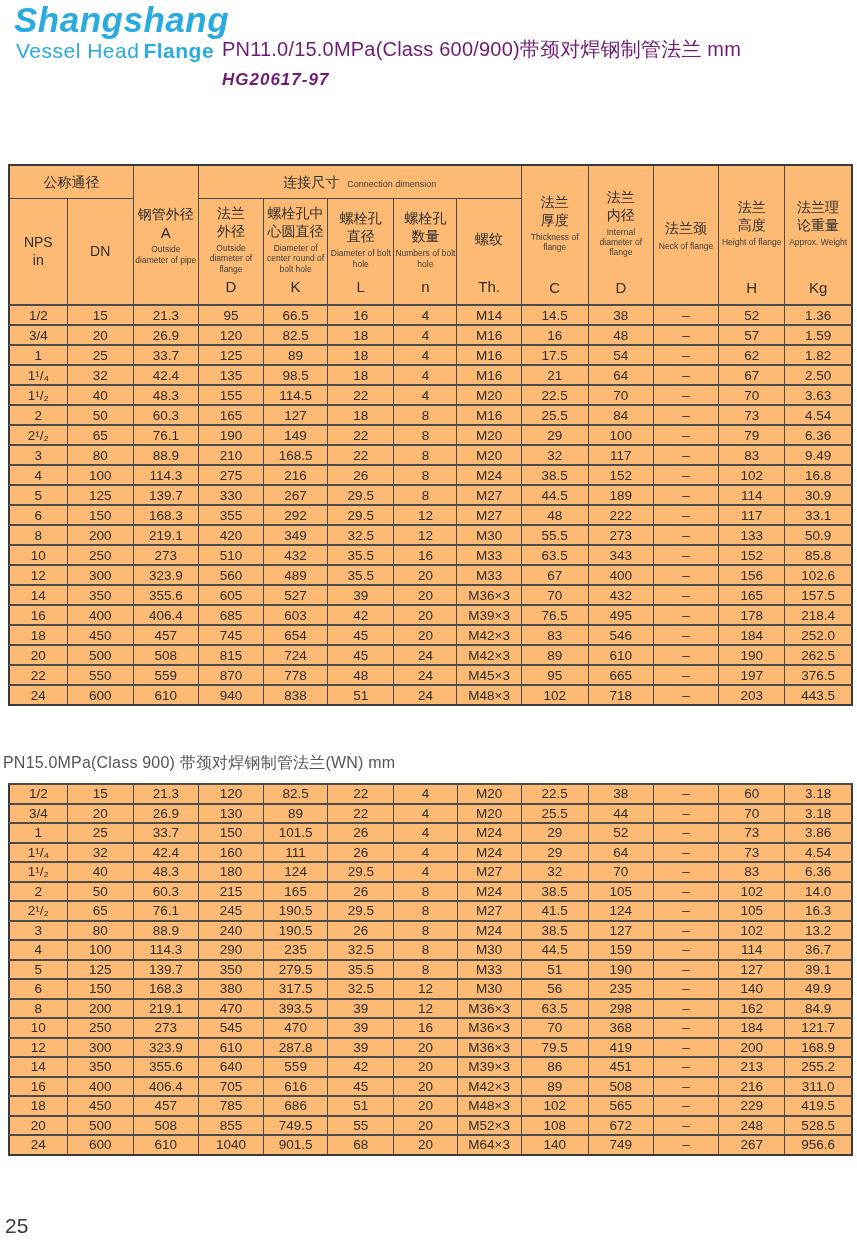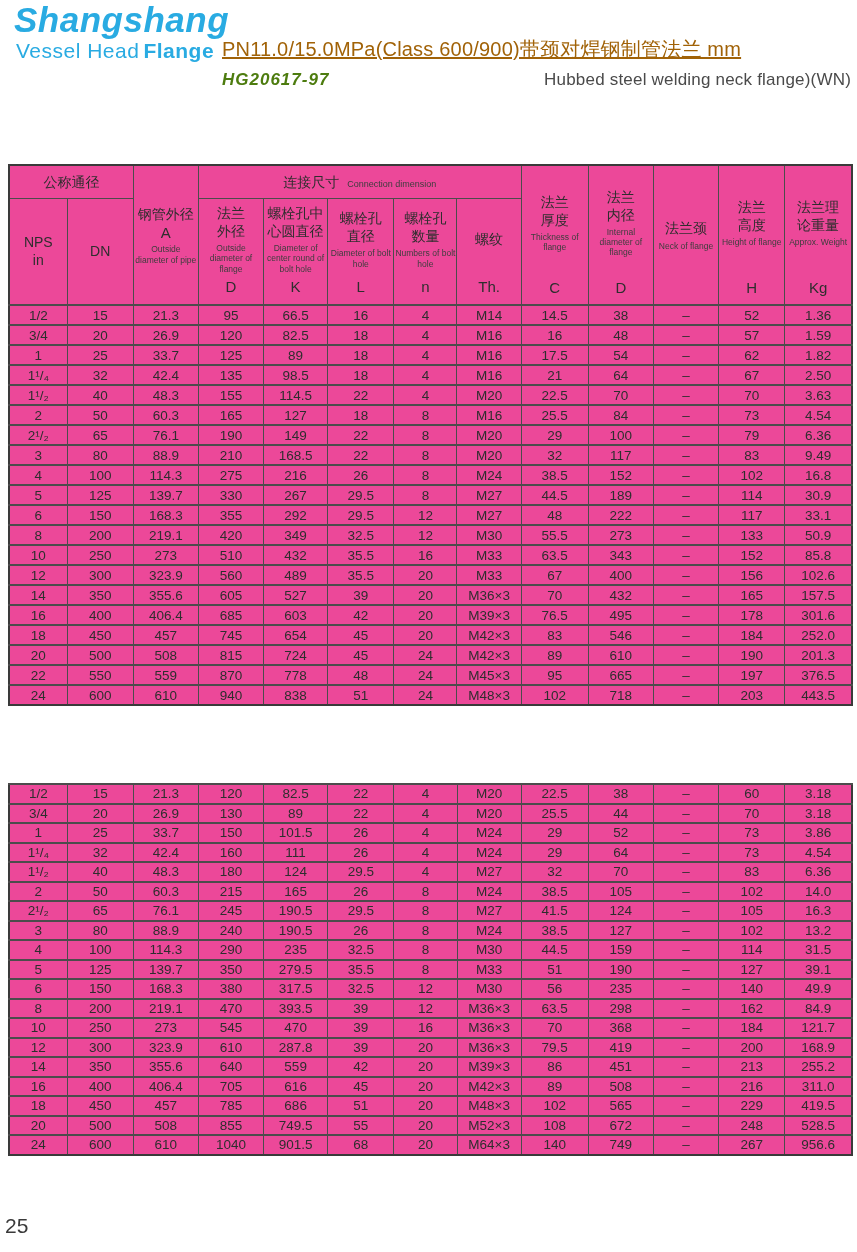--- a/index.html
+++ b/index.html
@@ -17,34 +17,34 @@
   .logo-brand {
     font-size: 35px; font-weight: bold; font-style: italic;
     color: #29ABE2; letter-spacing: 0.5px; line-height: 1.05;
   }
   .logo-tagline { font-size: 21px; color: #29ABE2; letter-spacing: 0.5px; margin-top: 0px; padding-left: 2px; }
   .logo-tagline .tag-bold { font-weight: bold; margin-left: 4px; text-align: center; }
 
   
   .title {
     position: absolute; left: 222px; top: 36px;
-    font-size: 20px; color: #a16207; letter-spacing: 0.2px; white-space: nowrap; text-decoration: underline;
+    font-size: 20px; color: #701a75; letter-spacing: 0.2px; white-space: nowrap;
   }
   .std {
     position: absolute; left: 222px; top: 70px;
     font-size: 17px; font-weight: bold; font-style: italic;
-    color: #4d7c0f; letter-spacing: 1px;
+    color: #701a75; letter-spacing: 1px;
   }
   .subtitle-en {
     position: absolute; right: 6px; top: 70px;
     font-size: 17px; color: #4a4a4a; letter-spacing: 0.2px;
   }
 
   
-  table { border-collapse: collapse; table-layout: fixed; background: #ec4899; }
+  table { border-collapse: collapse; table-layout: fixed; background: #fdba74; }
   #t1 { position: absolute; left: 8px; top: 164px; width: 845px; border: 2px solid #3a3a3a; }
   #t2 { position: absolute; left: 8px; top: 783px; width: 845px; border: 2px solid #3a3a3a; }
 
   th, td { border: 1px solid #4c4c4c; }
   th { font-weight: normal; vertical-align: middle; padding: 0 1px; }
   td {
     border-top-width: 2px;
     font-size: 13.5px; text-align: center; vertical-align: middle;
     color: #2e2e2e; padding: 0;
   }
@@ -82,21 +82,20 @@
 
   <div class="logo">
     <div class="logo-brand">Shangshang</div>
     <div class="logo-tagline">
       <span>Vessel Head</span><span class="tag-bold">Flange</span>
     </div>
   </div>
 
   <div class="title">PN11.0/15.0MPa(Class 600/900)带颈对焊钢制管法兰  mm</div>
   <div class="std">HG20617-97</div>
-  <div class="subtitle-en">Hubbed steel welding neck flange)(WN)</div>
 
   <table id="t1">
     <colgroup>
       <col style="width:58px">
         <col style="width:66px">
         <col style="width:65px">
         <col style="width:65px">
       <col style="width:64px">
         <col style="width:66px">
         <col style="width:63px">
@@ -463,21 +462,21 @@
           <td>406.4</td>
           <td>685</td>
           <td>603</td>
           <td>42</td>
           <td>20</td>
           <td>M39×3</td>
           <td>76.5</td>
           <td>495</td>
           <td>–</td>
           <td>178</td>
-          <td>301.6</td>
+          <td>218.4</td>
         </tr>
         <tr>
           <td>18</td>
           <td>450</td>
           <td>457</td>
           <td>745</td>
           <td>654</td>
           <td>45</td>
           <td>20</td>
           <td>M42×3</td>
@@ -493,21 +492,21 @@
           <td>508</td>
           <td>815</td>
           <td>724</td>
           <td>45</td>
           <td>24</td>
           <td>M42×3</td>
           <td>89</td>
           <td>610</td>
           <td>–</td>
           <td>190</td>
-          <td>201.3</td>
+          <td>262.5</td>
         </tr>
         <tr>
           <td>22</td>
           <td>550</td>
           <td>559</td>
           <td>870</td>
           <td>778</td>
           <td>48</td>
           <td>24</td>
           <td>M45×3</td>
@@ -528,20 +527,21 @@
           <td>M48×3</td>
           <td>102</td>
           <td>718</td>
           <td>–</td>
           <td>203</td>
           <td>443.5</td>
         </tr>
       </tbody>
   </table>
 
+  <div class="caption2">PN15.0MPa(Class 900) 带颈对焊钢制管法兰(WN)  mm</div>
 
   <table id="t2">
     <colgroup>
       <col style="width:58px">
         <col style="width:66px">
         <col style="width:65px">
         <col style="width:65px">
       <col style="width:64px">
         <col style="width:66px">
         <col style="width:63px">
@@ -679,21 +679,21 @@
           <td>114.3</td>
           <td>290</td>
           <td>235</td>
           <td>32.5</td>
           <td>8</td>
           <td>M30</td>
           <td>44.5</td>
           <td>159</td>
           <td>–</td>
           <td>114</td>
-          <td>31.5</td>
+          <td>36.7</td>
         </tr>
         <tr>
           <td>5</td>
           <td>125</td>
           <td>139.7</td>
           <td>350</td>
           <td>279.5</td>
           <td>35.5</td>
           <td>8</td>
           <td>M33</td>

